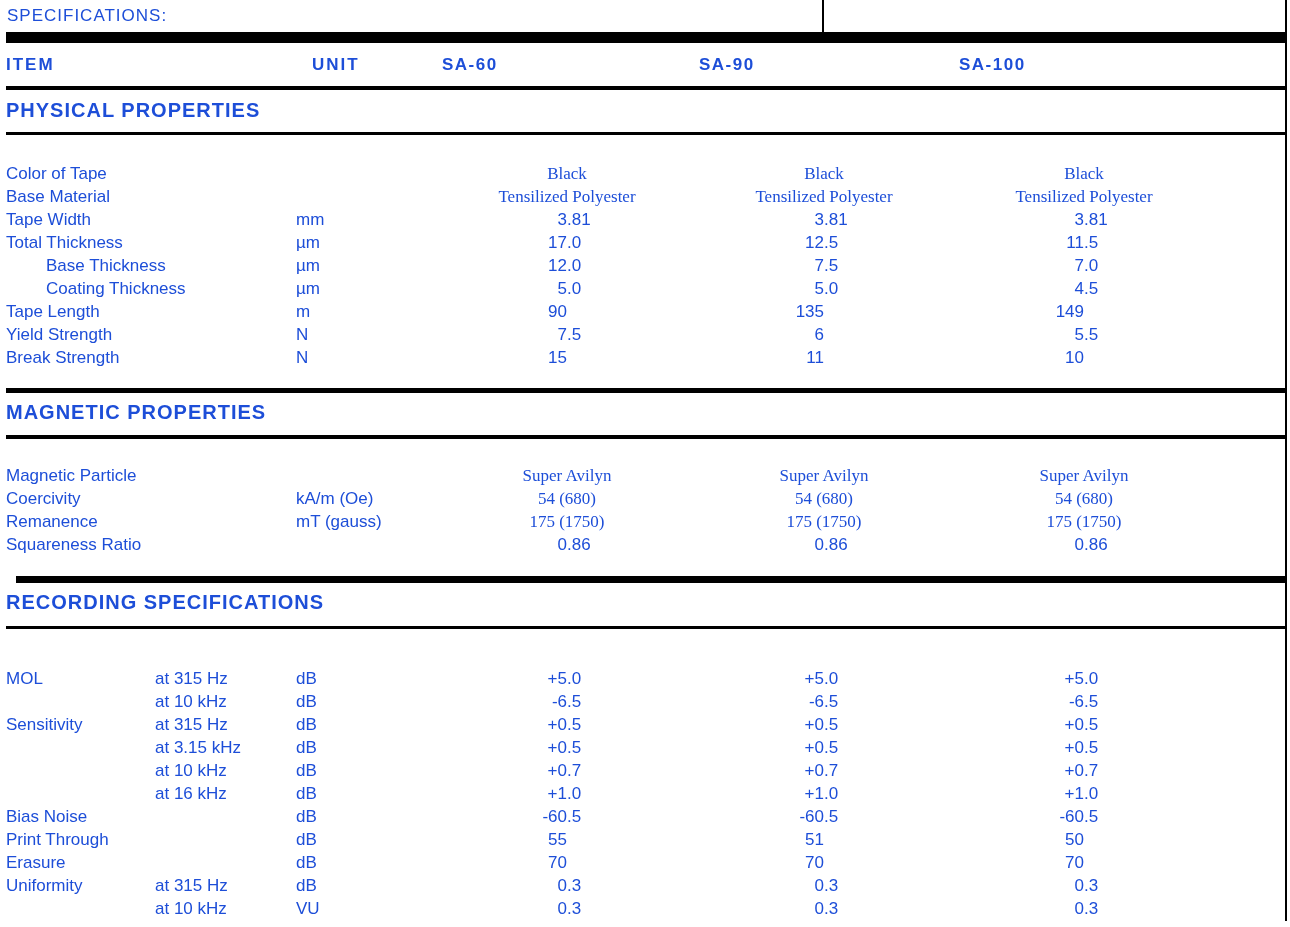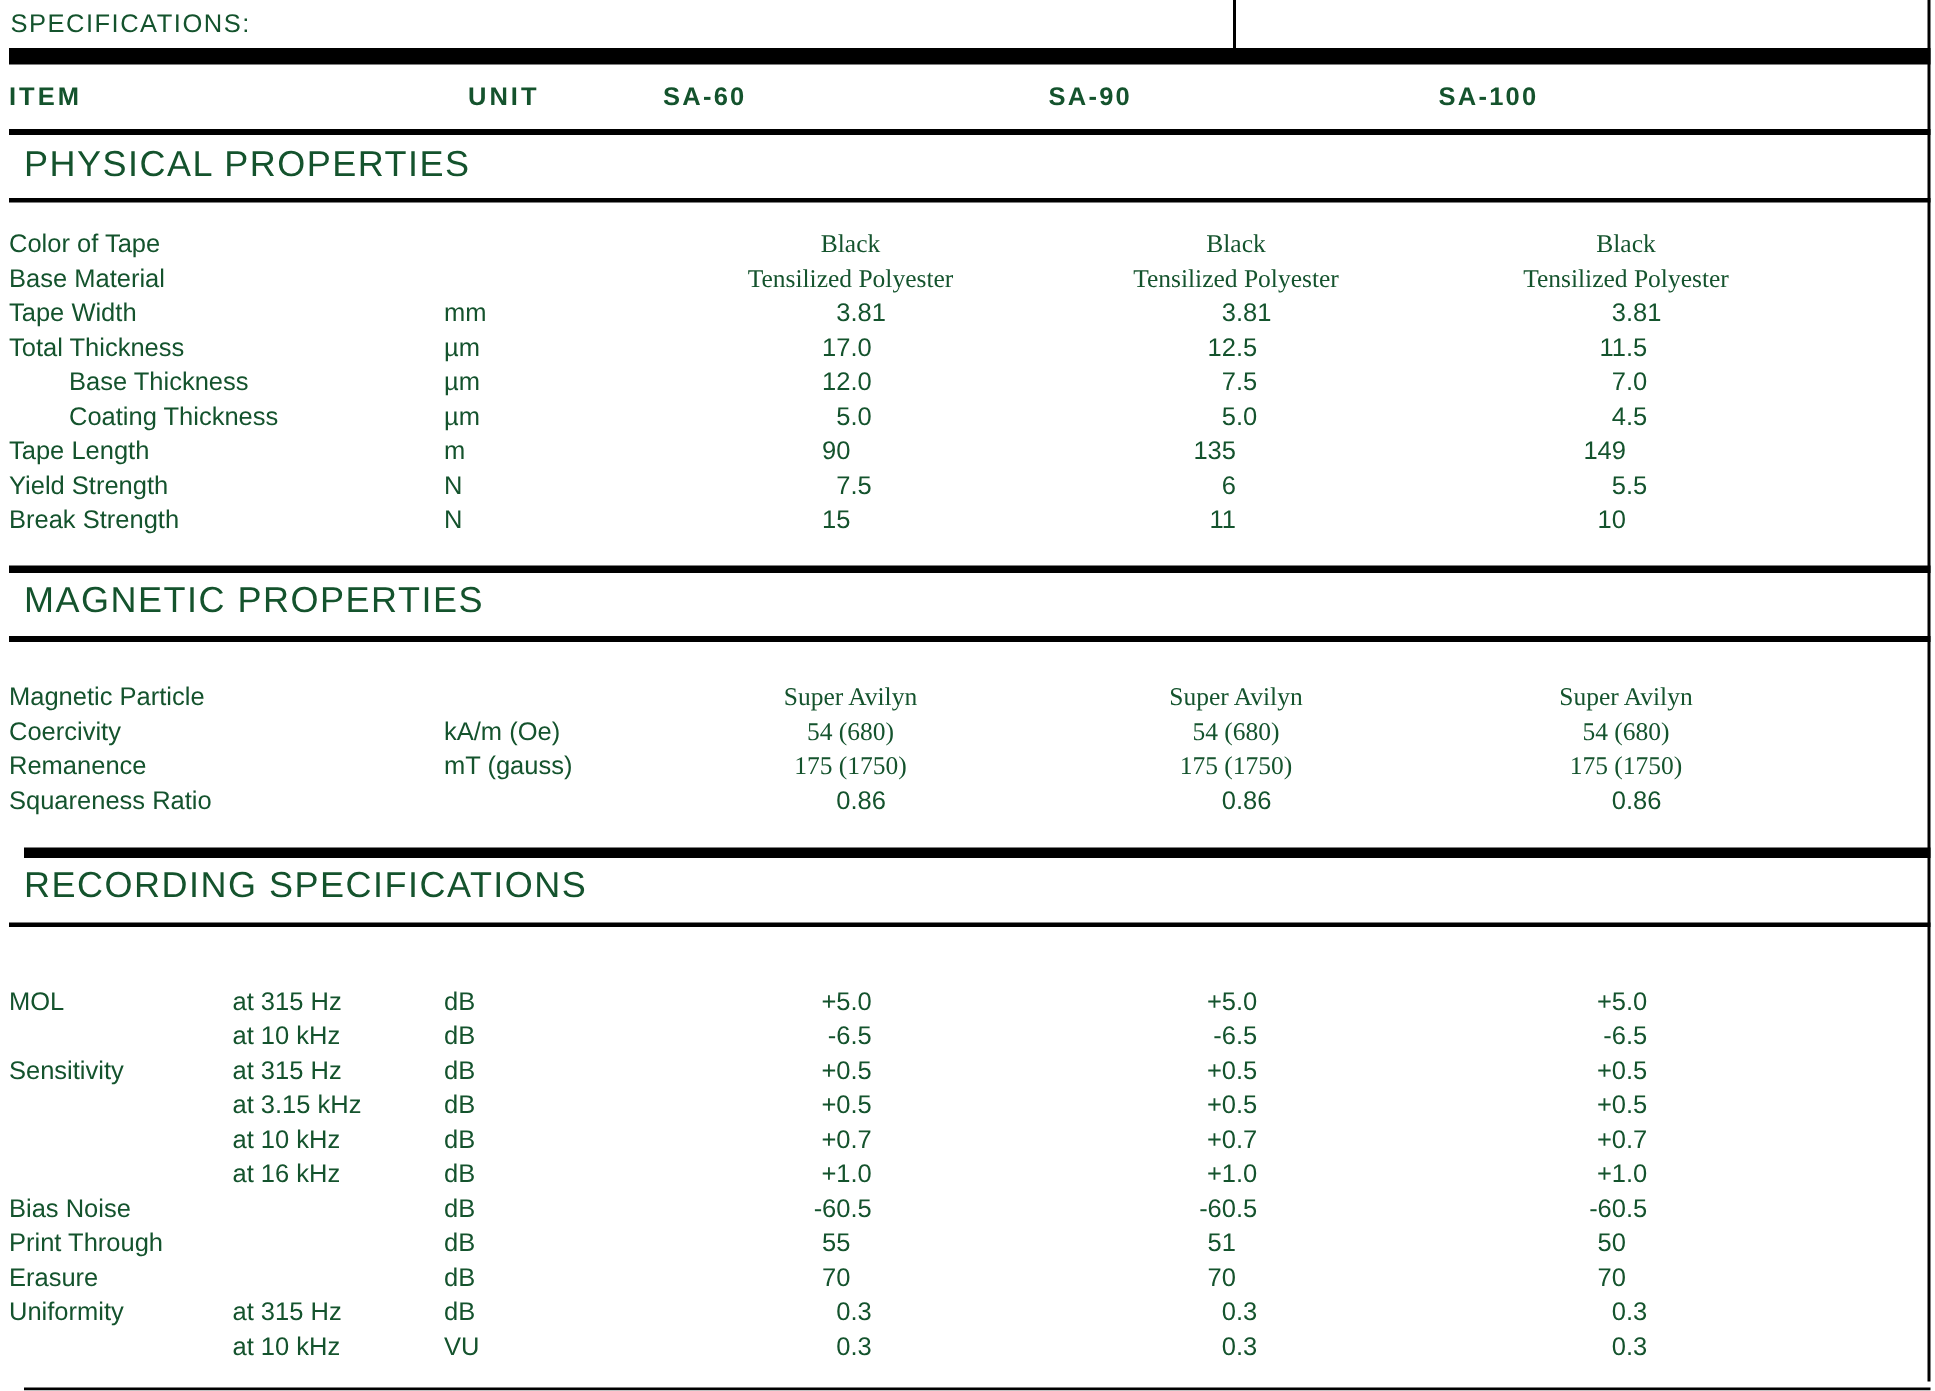--- a/index.html
+++ b/index.html
@@ -1,20 +1,20 @@
 <!DOCTYPE html>
 <html><head>
 <meta charset="utf-8">
 <style>
   html,body{margin:0;padding:0;background:#fff;}
   #page{
     position:relative;
     width:1290px;height:927px;
     background:#ffffff;
-    color:#14532d;
+    color:#1d4ed8;
     font-family:"Liberation Sans", sans-serif;
     font-size:17px;
     overflow:hidden;
   }
   
   .specs-row{position:relative;height:32px;}
   .specs-title{position:absolute;left:7px;top:6px;font-size:17px;letter-spacing:1px;}
   .top-divider{position:absolute;left:822px;top:0;width:2px;height:32px;background:#000;}
   .right-border{position:absolute;left:1285px;top:0;width:2px;height:921px;background:#000;}
   
@@ -31,25 +31,25 @@
   
   .header-row{position:relative;height:43px;}
   .col-head{position:absolute;top:0;line-height:43px;font-weight:bold;font-size:17px;letter-spacing:2px;white-space:pre;}
   .ch-item{left:6px;}
   .ch-unit{left:312px;}
   .ch-val{width:250px;text-align:left;letter-spacing:1.5px;}
   .ch-v0{left:442px;}
   .ch-v1{left:699px;}
   .ch-v2{left:959px;}
   
-  .section-heading{height:26px;line-height:26px;margin-left:16px;font-weight:normal;font-size:24px;letter-spacing:1px;}
+  .section-heading{height:26px;line-height:26px;margin-left:6px;font-weight:bold;font-size:20px;letter-spacing:1px;}
   .sh-physical{margin-top:7px;}
   .sh-magnetic{margin-top:6px;}
   .sh-recording{margin-top:6px;}
-  .rows-physical{margin-top:16px;}
+  .rows-physical{margin-top:27px;}
   .rows-magnetic{margin-top:25px;}
   .rows-recording{margin-top:38px;}
   
   .row{position:relative;height:23px;}
   .row span{line-height:23px;}
   .c-item{position:absolute;left:6px;top:0;white-space:pre;}
   .c-item.indent{left:46px;}
   .c-sub{position:absolute;left:115px;top:0;white-space:pre;margin-left:40px;}
   .c-unit{position:absolute;left:296px;top:0;white-space:pre;}
   .val{position:absolute;top:0;width:250px;display:flex;}

